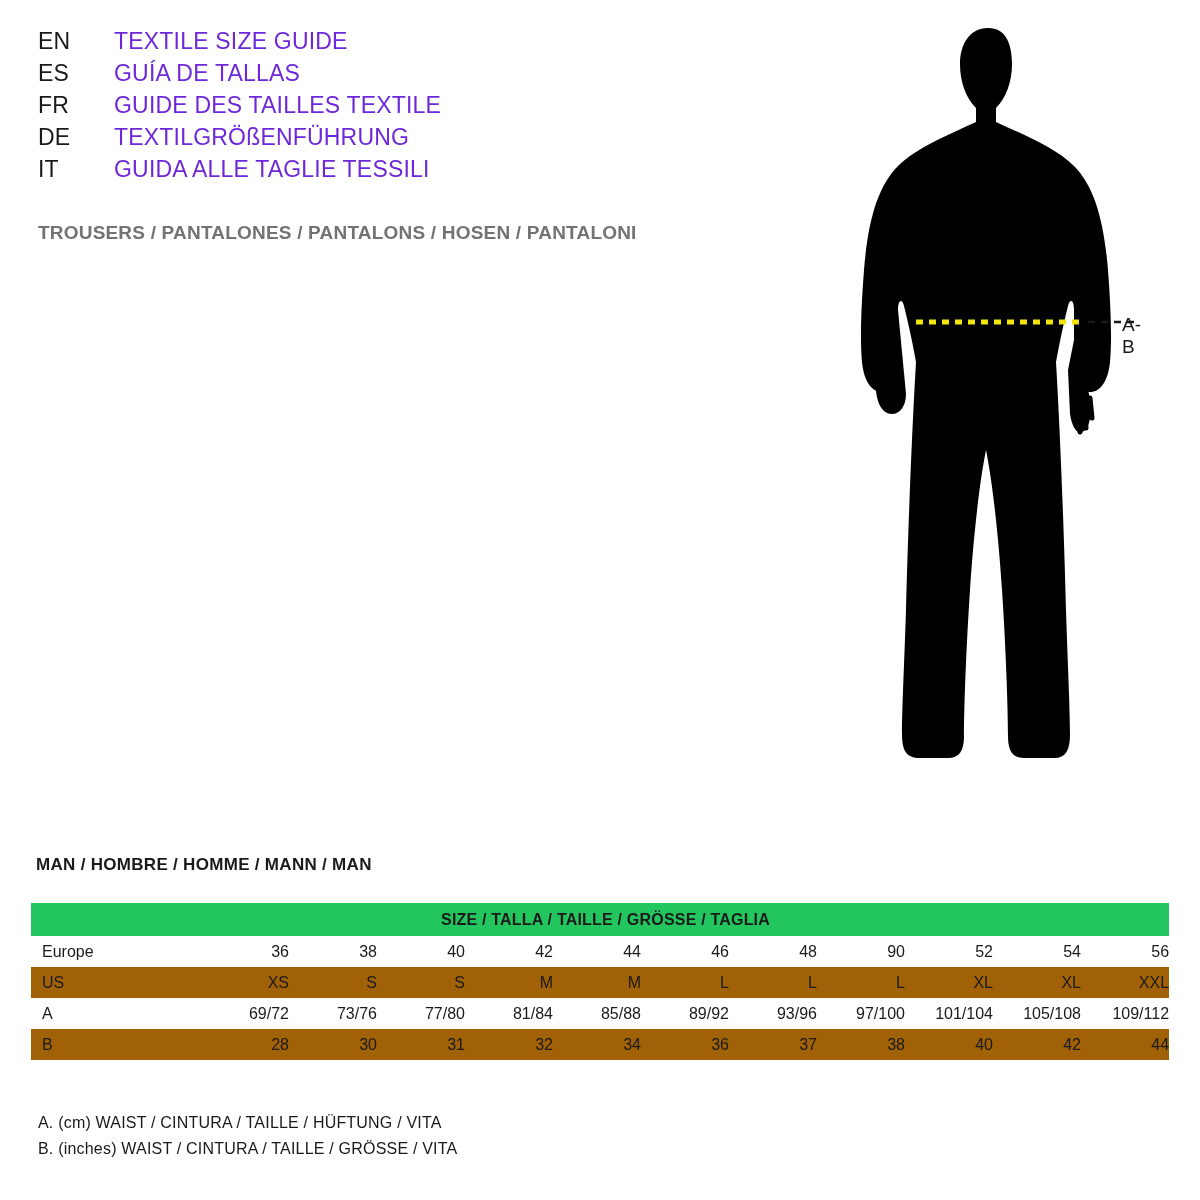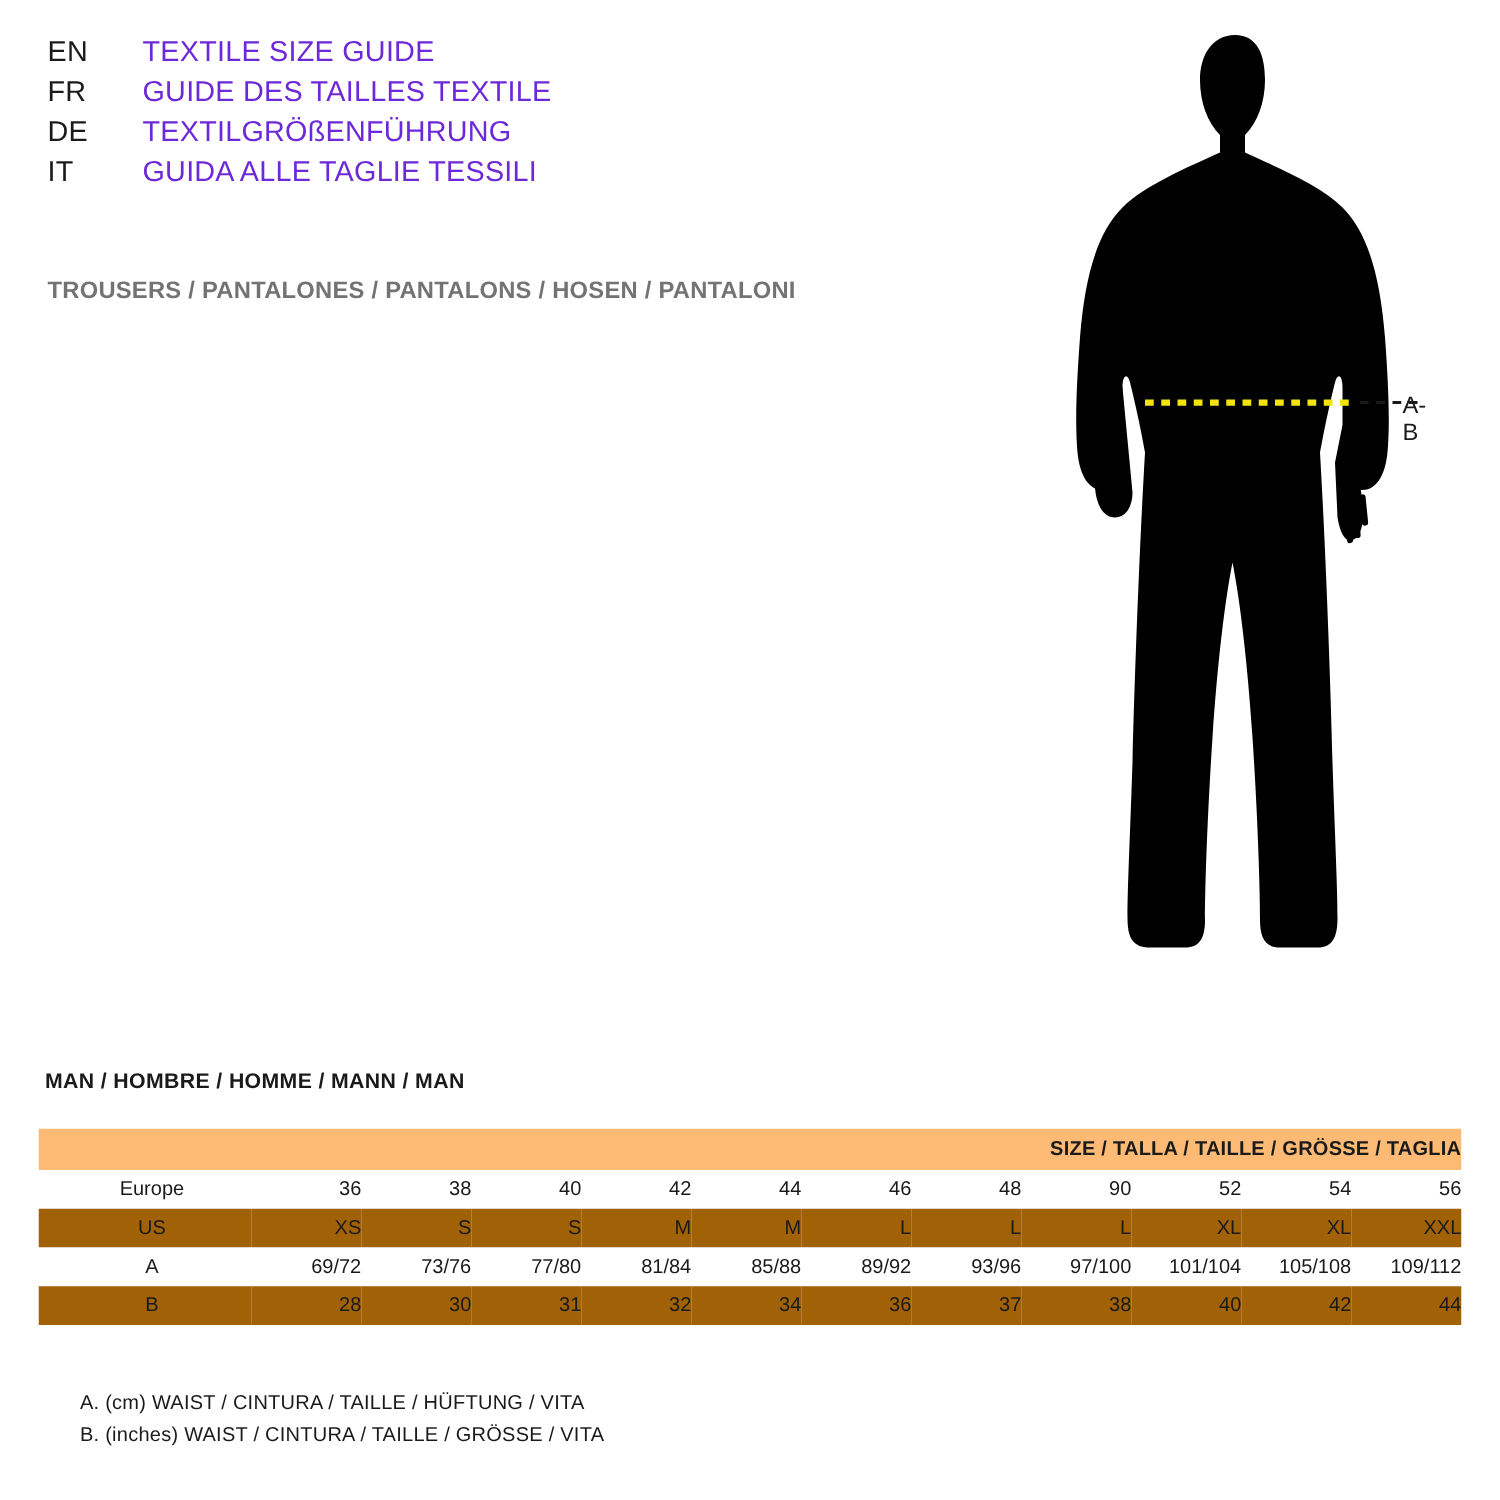--- a/index.html
+++ b/index.html
@@ -94,65 +94,68 @@
     table-layout: fixed;
     font-size: 16px;
   }
   table.size-table th,
   table.size-table td {
     padding: 0;
     height: 31px;
     vertical-align: middle;
   }
   table.size-table thead th {
-    background: #fdba74;
-    text-align: right;
+    background: #22c55e;
+    text-align: center;
     font-weight: bold;
     font-size: 16px;
     padding-left: 11px;
     letter-spacing: 0.2px;
     color: #1a1a1a;
     height: 33px;
   }
   table.size-table tbody tr.light { background: #ffffff; }
   table.size-table tbody tr.shaded { background: #a16207; }
   table.size-table tbody td.label {
-    text-align: center;
+    text-align: left;
     padding-left: 11px;
     white-space: nowrap;
   }
   table.size-table tbody td.val {
     text-align: right;
     white-space: nowrap;
   }
 
   
   .footnotes {
     position: absolute;
     left: 38px;
     top: 1110px;
   }
   .footnote {
     font-size: 16px;
     line-height: 26px;
     letter-spacing: 0.2px;
     color: #1a1a1a;
     white-space: nowrap;
-    margin-left: 26px;
   }
 </style>
 </head>
 <body>
 
 <div class="page">
 
   <div class="lang-block">
     <div class="lang-row">
       <span class="lang-code">EN</span>
       <span class="lang-text">TEXTILE SIZE GUIDE</span>
+    </div>
+    <div class="lang-row">
+      <span class="lang-code">ES</span>
+      <span class="lang-text">GUÍA DE TALLAS</span>
     </div>
     <div class="lang-row">
       <span class="lang-code">FR</span>
       <span class="lang-text">GUIDE DES TAILLES TEXTILE</span>
     </div>
     <div class="lang-row">
       <span class="lang-code">DE</span>
       <span class="lang-text">TEXTILGRÖßENFÜHRUNG</span>
     </div>
     <div class="lang-row">

